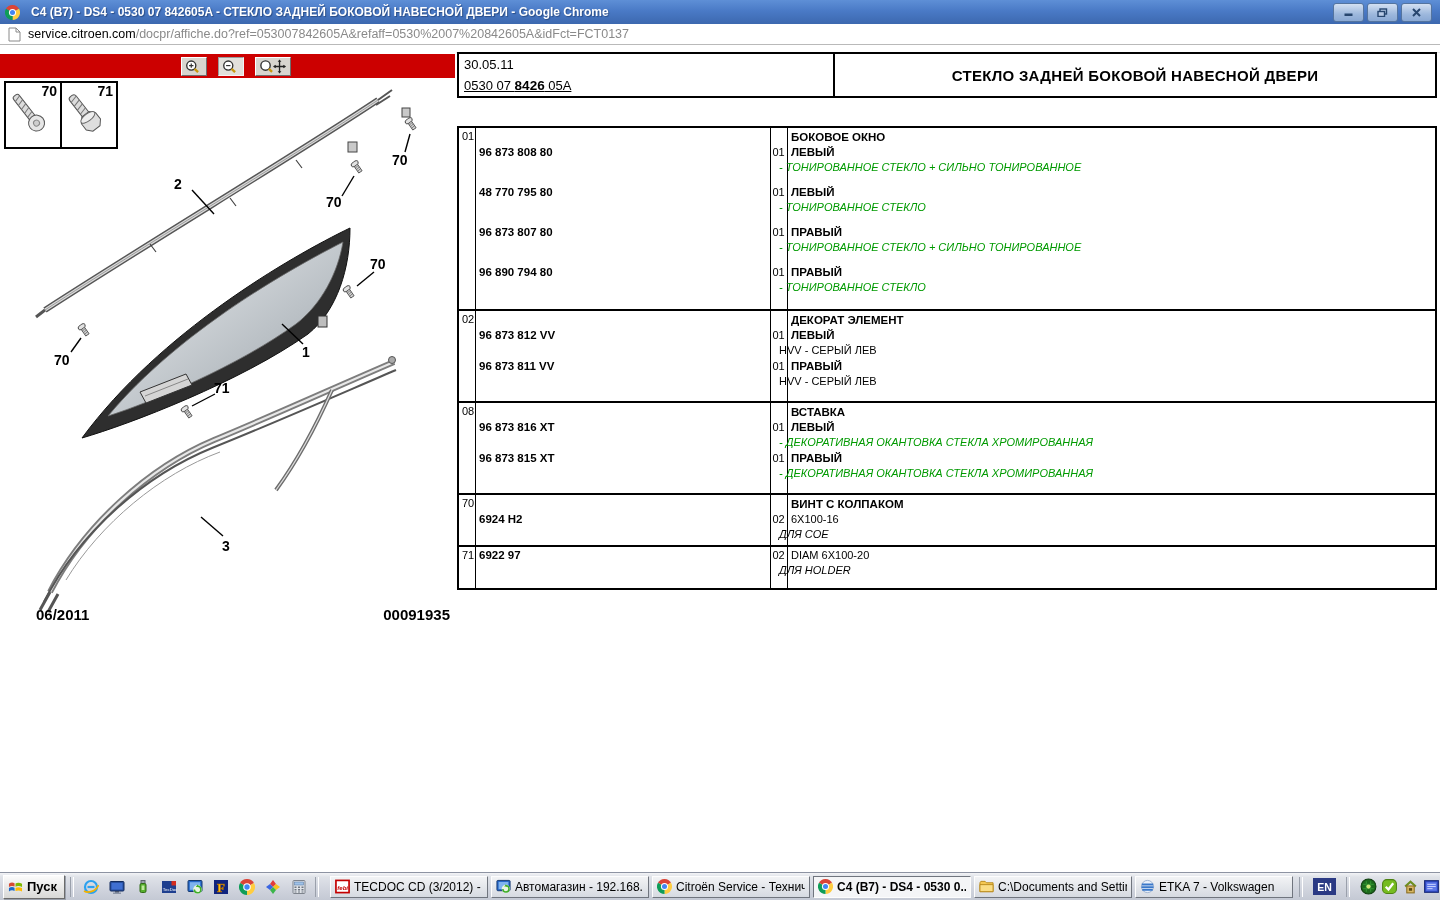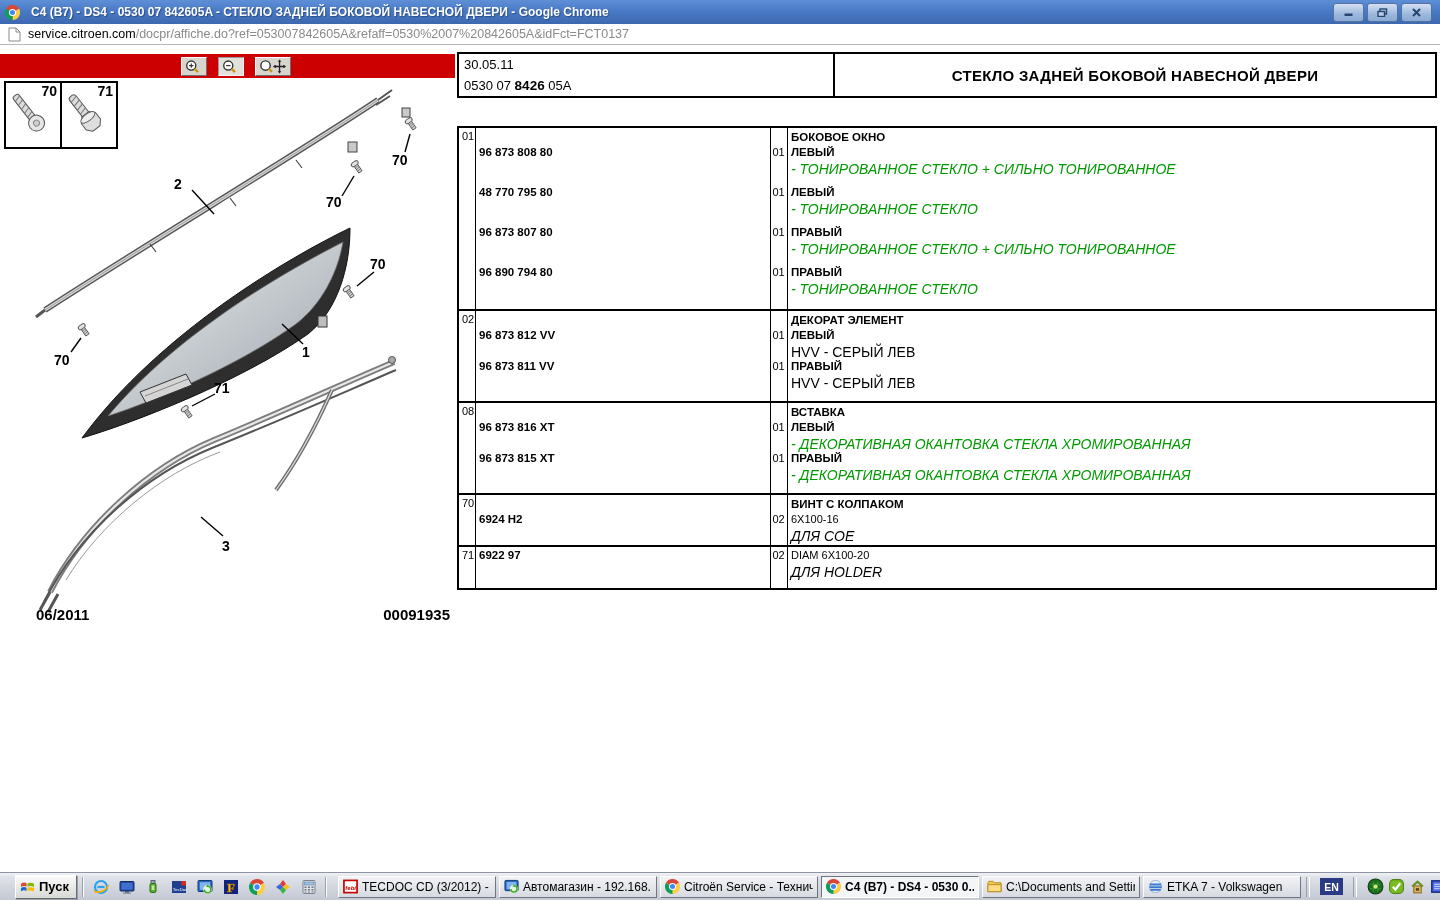--- a/index.html
+++ b/index.html
@@ -42,47 +42,47 @@
   .dl0{left:174px;top:124px}.dl1{left:392px;top:100px}.dl2{left:326px;top:142px}
   .dl3{left:370px;top:204px}.dl4{left:54px;top:300px}.dl5{left:302px;top:292px}
   .dl6{left:214px;top:328px}.dl7{left:222px;top:486px}
   .dfoot{position:absolute;top:554px;font-weight:bold;font-size:15px;margin-left:30px;}
   .dfootL{left:6px}.dfootR{right:6px}
   
   .rpanel{position:absolute;left:457px;top:52px;width:980px;height:820px;background:#fff;}
   .hbox{position:absolute;left:0;top:0;width:980px;height:46px;border:2px solid #000;box-sizing:border-box;}
   .hdiv{position:absolute;left:374px;top:0;bottom:0;width:2px;background:#000;}
   .hdate{position:absolute;left:5px;top:3px;font-size:13px;}
-  .href{position:absolute;left:5px;bottom:3px;font-size:13px;}
+  .href{position:absolute;left:5px;bottom:3px;font-size:13px;text-decoration:underline;}
   .href b{font-size:13.5px;}
   .htitle{position:absolute;left:376px;right:0;top:0;bottom:0;display:flex;align-items:center;justify-content:center;
     font-weight:bold;font-size:15px;letter-spacing:.3px;}
   .ptable{position:absolute;left:0;top:74px;width:980px;border:2px solid #000;box-sizing:border-box;background:#fff;}
   .pgroup{position:relative;overflow:hidden;border-top:2px solid #000;}
   .pgroup:first-child{border-top:none;}
   .g-01{height:181px}.g-02{height:90px}.g-03{height:90px}.g-70{height:50px}.g-71{height:41px}
   .vl{position:absolute;top:0;bottom:0;width:1px;background:#000;}
   .v1{left:16px}.v2{left:311px}.v3{left:328px}
   .gidx{position:absolute;left:3px;top:2px;font-size:11px;}
   .gtitle{margin:2px 2px 0 332px;font-weight:bold;font-size:11.5px;line-height:14px;}
   .prow{position:relative;height:31px;}
   .g-01 .prow{height:40px;}
   .part{position:absolute;left:20px;top:2px;font-weight:bold;font-size:11.5px;}
   .qty{position:absolute;left:311px;top:2px;width:17px;text-align:center;font-size:11px;}
   .pname{position:absolute;left:332px;top:2px;font-weight:bold;font-size:11.5px;}
   .pname.plain{font-weight:normal;font-size:11px;}
-  .note{position:absolute;left:332px;top:17px;font-size:14px;}
+  .note{position:absolute;left:320px;top:17px;font-size:11px;}
   .note-green{color:#009a00;font-style:italic;}
   .note-plain{color:#000;}
   .note-italic{color:#000;font-style:italic;}
   
   .taskbar{position:absolute;left:0;top:872px;width:1440px;height:28px;
     background:linear-gradient(#f2f3f6 0%,#dfe2e8 15%,#cdd1db 70%,#c4c9d4 100%);
     border-top:1px solid #8d93a2;box-sizing:border-box;display:flex;align-items:center;}
-  .startbtn{margin-left:15px;height:22px;padding:0 7px 0 4px;display:flex;align-items:center;gap:4px;
+  .startbtn{margin-left:3px;height:22px;padding:0 7px 0 4px;display:flex;align-items:center;gap:4px;
     background:linear-gradient(#fbfbfb,#d8d8d6);border:1px solid;border-color:#fff #6b6b6b #6b6b6b #fff;
     box-shadow:1px 1px 0 #9aa0ab;font-weight:bold;font-size:13px;}
   .startbtn svg{width:15px;height:14px;}
   .tsep{width:2px;height:20px;margin:0 5px;border-left:1px solid #9aa0ab;border-right:1px solid #fff;}
   .quick{display:flex;align-items:center;gap:7px;padding:0 2px;}
   .qbtn{width:19px;height:19px;display:flex;align-items:center;justify-content:center;}
   .qicon{width:16px;height:16px;}
   .taskbtns{display:flex;align-items:center;gap:3px;margin-left:6px;}
   .taskbtn{width:158px;height:22px;display:flex;align-items:center;gap:4px;padding:0 4px;box-sizing:border-box;
     background:linear-gradient(#f2f3f5,#d6dae1);border:1px solid;border-color:#fdfdfd #70757e #70757e #fdfdfd;

